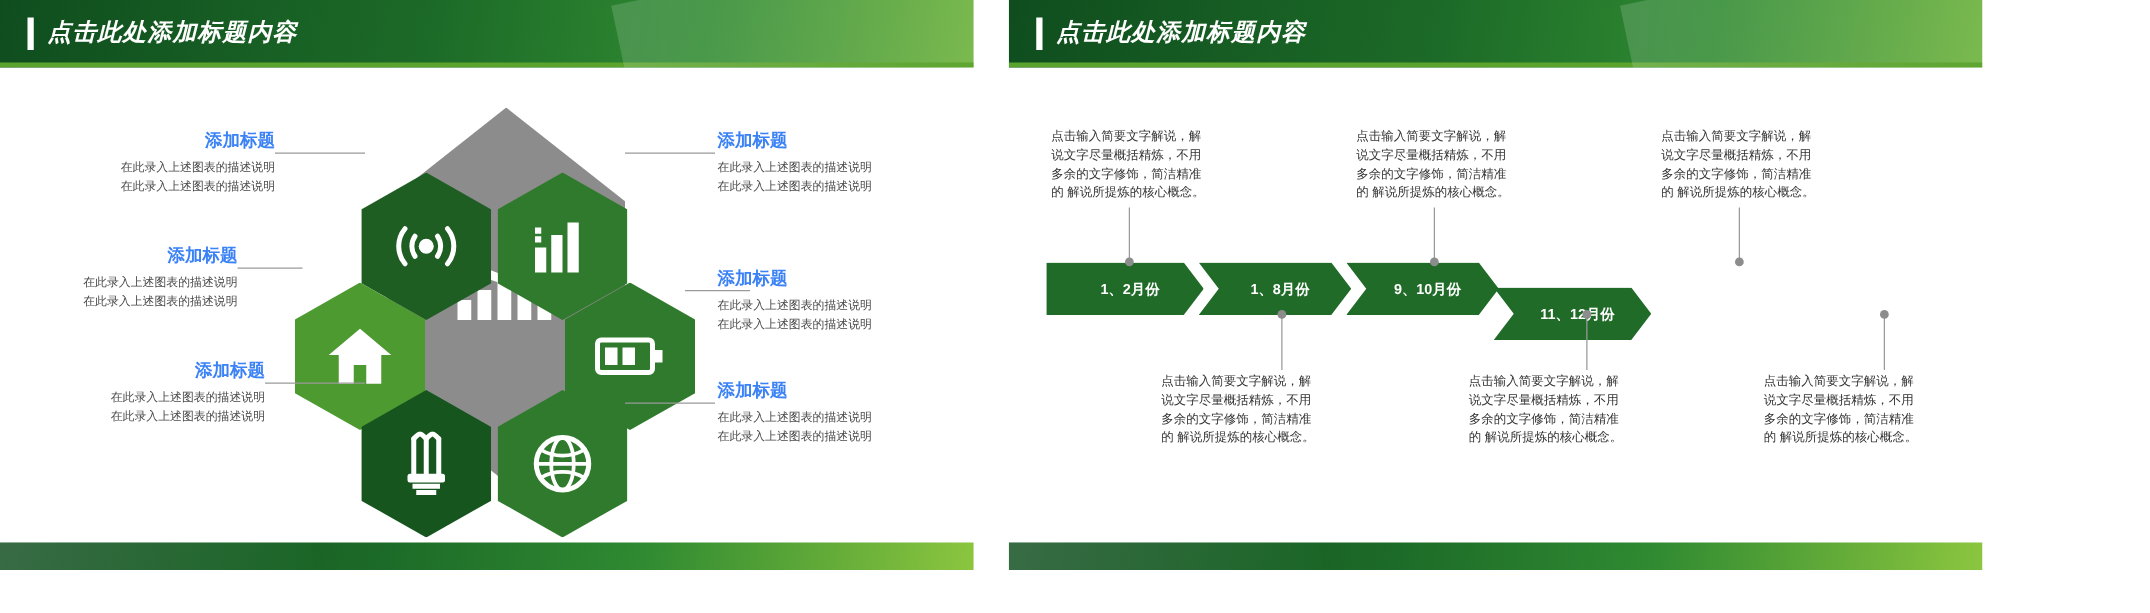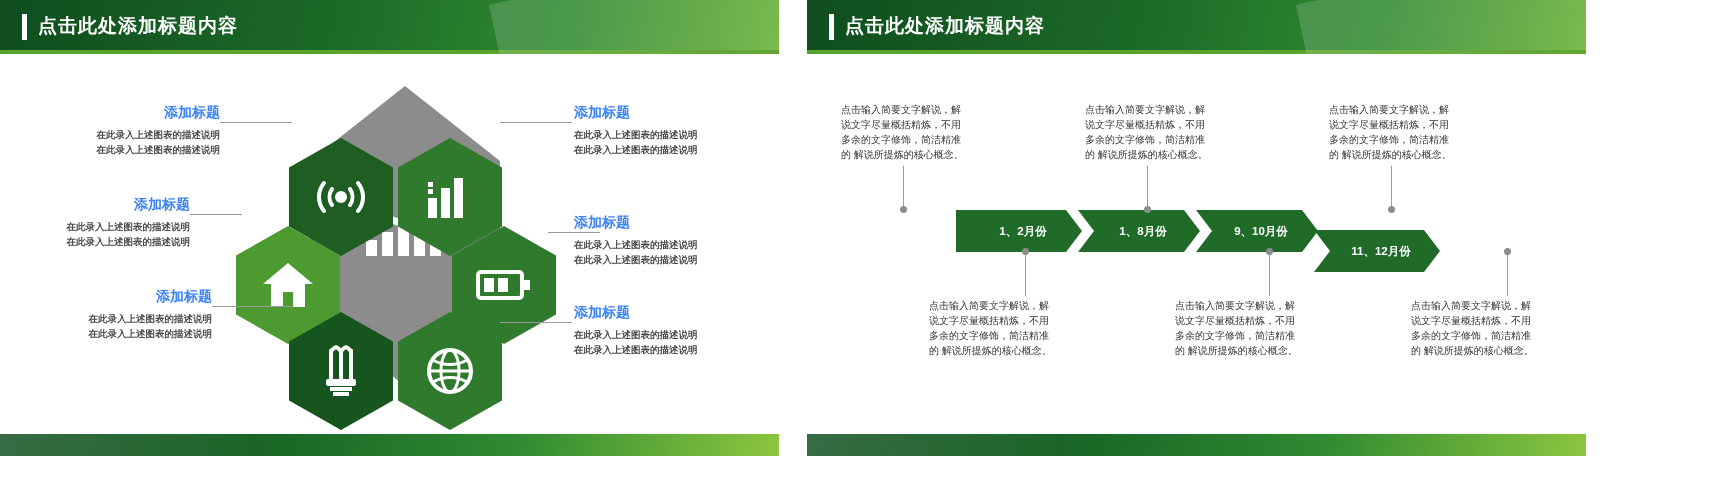--- a/index.html
+++ b/index.html
@@ -21,20 +21,21 @@
   .slide.left { margin-left: 0; }
   .gap { width: 28px; height: 456px; background: #ffffff; }
   .slide.right { }
 
   
   .header {
     position: absolute; top: 0; left: 0;
     width: 100%; height: 54px;
     background: linear-gradient(100deg, #0f4d1e 0%, #1d6b28 45%, #2f8a31 72%, #78b84a 100%);
     overflow: hidden;
+    font-style: italic;
   }
   .header::after{
     content:"";
     position:absolute; right:-40px; top:-30px;
     width: 320px; height: 130px;
     background: linear-gradient(110deg, rgba(255,255,255,0.16), rgba(255,255,255,0));
     transform: rotate(-12deg);
   }
   .header-bar {
     position: absolute; left: 22px; top: 14px;
@@ -86,29 +87,29 @@
   .lead {
     position: absolute; height: 1px; background: #9a9a9a;
   }
 
   .lbl { position: absolute; }
   .lbl .t {
     font-size: 14px; color: #3b82f6; font-weight: bold; margin-bottom: 5px;
     white-space: nowrap;
   }
   .lbl .d {
-    font-size: 9.5px; color: #4a4a4a; line-height: 15px; white-space: nowrap; font-weight: bold;
+    font-size: 9.5px; color: #4a4a4a; line-height: 15px; white-space: nowrap;
   }
   .lbl.r { text-align: right; }
   .lbl.l { text-align: left; }
 
   
   .tl { position: absolute; left: 0; top: 54px; width: 779px; height: 380px; }
 
-  .tl-row { position: absolute; left: 30px; top: 156px; width: 718px; height: 42px; display: flex; justify-content: center; }
+  .tl-row { position: absolute; left: 30px; top: 156px; width: 718px; height: 42px; display: flex; }
   .arrow {
     position: relative;
     height: 42px;
     background: #1f6b27;
     color: #ffffff;
     font-size: 11.5px; font-weight: bold;
     display: flex; align-items: center; justify-content: center;
     -webkit-clip-path: polygon(0 0, calc(100% - 16px) 0, 100% 50%, calc(100% - 16px) 100%, 0 100%, 16px 50%);
     clip-path: polygon(0 0, calc(100% - 16px) 0, 100% 50%, calc(100% - 16px) 100%, 0 100%, 16px 50%);
     margin-right: -4px;

